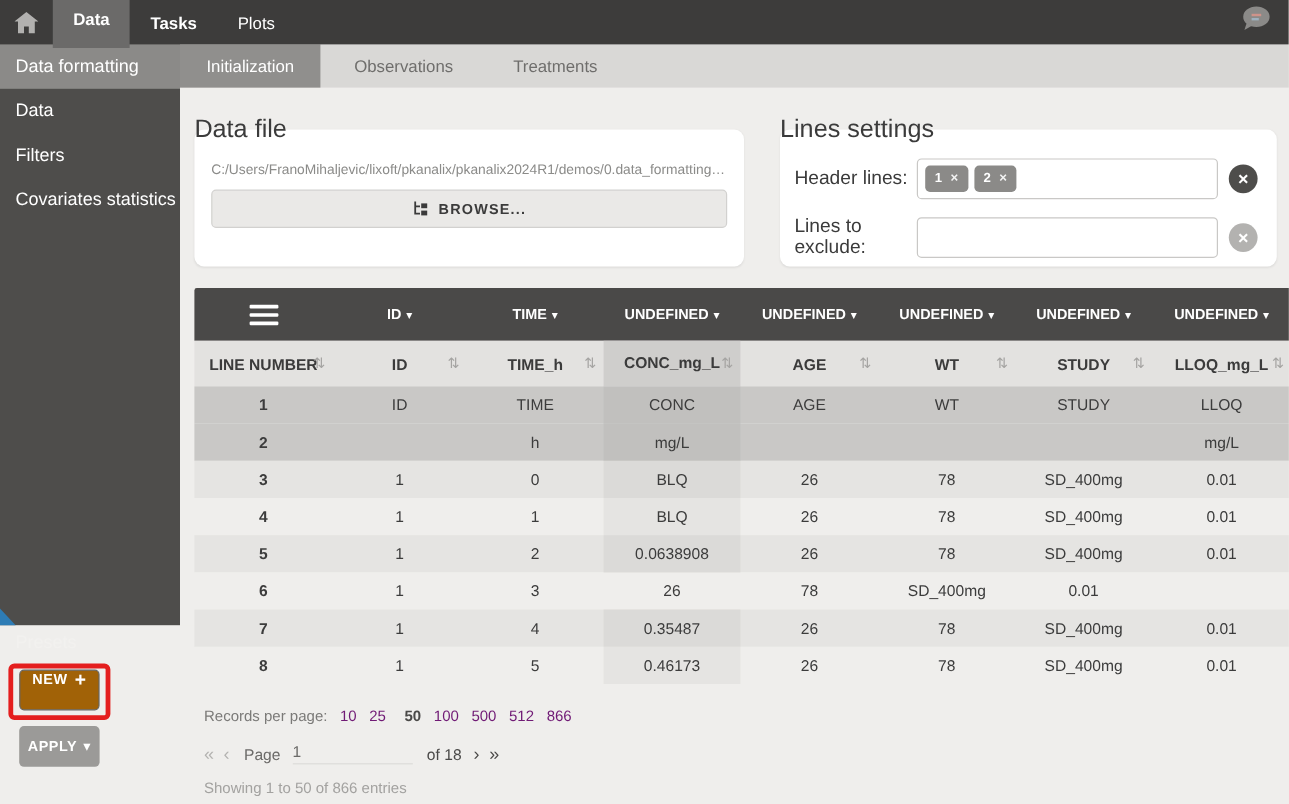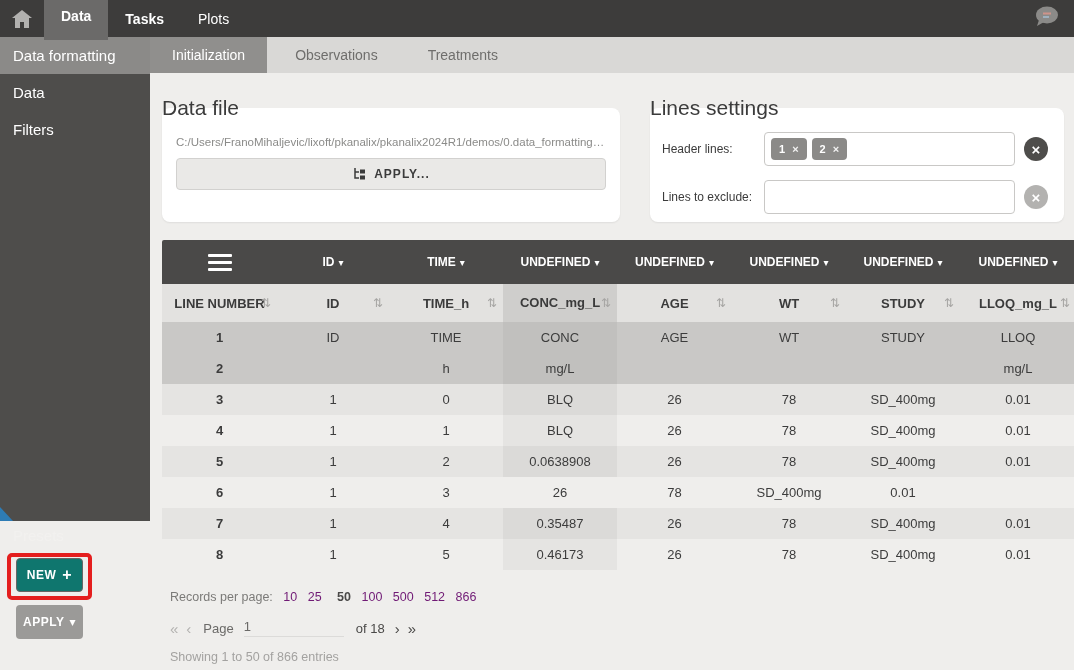--- a/index.html
+++ b/index.html
@@ -17,23 +17,23 @@
   .chat-btn { margin-right:14px; cursor:pointer; }
 
   
   .app { display:flex; height:484px; }
   .sidebar { width:150px; background:#4e4d4b; position:relative; flex-shrink:0; }
   .side-item { height:37px; line-height:37px; padding-left:13px; color:#fff; font-size:15px; cursor:pointer; }
   .side-item.active { background:#8b8a88; }
   .presets { position:absolute; left:0; top:490px; right:0; }
   .presets-title { color:#f2f1ef; font-size:15px; padding-left:13px; }
   .annot-box { position:absolute; left:7px; top:516px; width:85px; height:47px; border:4px solid #e41e1e; border-radius:5px; }
-  .btn-new { position:absolute; left:16px; top:521px; width:67px; height:34px; background:#0f766e; border:1px solid #666564;
+  .btn-new { position:absolute; left:16px; top:521px; width:67px; height:34px; background:#a16207; border:1px solid #666564;
              border-radius:4px; color:#fff; font-weight:700; font-size:12px; letter-spacing:.5px;
-             display:flex; align-items:center; justify-content:center; gap:6px; cursor:pointer; }
+             display:flex; align-items:flex-start; justify-content:center; gap:6px; cursor:pointer; }
   .btn-new .plus { font-size:16px; font-weight:700; }
   .btn-apply { position:absolute; left:16px; top:568px; width:67px; height:34px; background:#9b9a98; border:none;
                border-radius:4px; color:#fff; font-weight:700; font-size:12px; letter-spacing:.5px;
                display:flex; align-items:center; justify-content:center; gap:5px; cursor:pointer; }
   .corner-tri { position:absolute; left:0; bottom:0; width:0; height:0;
                 border-bottom:14px solid #2e7cb5; border-right:13px solid transparent; }
 
   .main { flex:1; background:#efeeec; position:relative; }
   .tabbar { height:36px; background:#d9d8d6; display:flex; }
   .tab { padding:0 22px; line-height:36px; font-size:14px; color:#6f6e6c; margin-right:6px; cursor:pointer; }
@@ -47,21 +47,21 @@
   .sec-datafile { width:458px; margin-right:30px; }
   .sec-lines { width:414px; }
   .card-df { padding:28px 14px 28px 14px; height:114px; }
   .df-path { font-size:11.5px; color:#8b8b89; white-space:nowrap; overflow:hidden; text-overflow:ellipsis; }
   .btn-browse { margin-top:10px; width:100%; height:32px; background:#eae9e7; border:1px solid #d2d1cf; border-radius:4px;
                 font-weight:700; font-size:12px; letter-spacing:1px; color:#3b3b3b;
                 display:flex; align-items:center; justify-content:center; gap:8px; cursor:pointer;
                 font-family:"Liberation Sans", sans-serif; }
   .card-ls { padding:24px 16px 6px 12px; height:114px; }
   .ls-row { display:flex; align-items:center; margin-bottom:14px; }
-  .ls-label { width:102px; font-size:12px; color:#3b3b3b; flex-shrink:0; }
+  .ls-label { width:102px; font-size:16px; color:#3b3b3b; flex-shrink:0; }
   .tag-input { flex:1; height:34px; border:1px solid #c9c8c6; border-radius:4px; background:#fff;
                display:flex; align-items:center; padding:0 6px; gap:5px; cursor:text; }
   .tag { background:#8b8a88; color:#fff; border-radius:4px; height:22px; padding:0 8px; font-size:11px; font-weight:700;
          display:flex; align-items:center; gap:7px; }
   .tag .x { font-size:11px; opacity:.9; cursor:pointer; }
   .clear-btn { width:24px; height:24px; border-radius:50%; background:#4e4d4b; color:#fff; border:none; font-size:15px;
                font-weight:700; line-height:1; display:flex; align-items:center; justify-content:center;
                margin-left:9px; cursor:pointer; flex-shrink:0; }
   .clear-btn.light { background:#b3b2b0; }
 
@@ -124,20 +124,21 @@
     </svg>
   </div>
 </div>
 
 <div class="app">
 
   <div class="sidebar">
     <div class="side-item active">Data formatting</div>
     <div class="side-item">Data</div>
     <div class="side-item">Filters</div>
+    <div class="side-item">Covariates statistics</div>
 
     <div class="presets">
       <div class="presets-title">Presets</div>
     </div>
     <div class="annot-box"></div>
     <button class="btn-new">
       <span>NEW</span>
       <span class="plus">+</span>
     </button>
     <button class="btn-apply">
@@ -161,21 +162,21 @@
           <h2>Data file</h2>
           <div class="card card-df">
             <div class="df-path">C:/Users/FranoMihaljevic/lixoft/pkanalix/pkanalix2024R1/demos/0.data_formatting/data/…</div>
             <button class="btn-browse">
               <svg width="14" height="14" viewBox="0 0 14 14">
                 <path d="M3 1 v10 h4" stroke="#3b3b3b" stroke-width="1.5" fill="none"></path>
                 <path d="M3 5 h4" stroke="#3b3b3b" stroke-width="1.5" fill="none"></path>
                 <rect x="8" y="2.5" width="5" height="4" fill="#3b3b3b"></rect>
                 <rect x="8" y="8.5" width="5" height="4" fill="#3b3b3b"></rect>
               </svg>
-              <span>APPLY...</span>
+              <span>BROWSE...</span>
             </button>
           </div>
         </div>
 
         <div class="section sec-lines">
           <h2>Lines settings</h2>
           <div class="card card-ls">
             <div class="ls-row">
               <div class="ls-label">Header lines:</div>
               <div class="tag-input">

